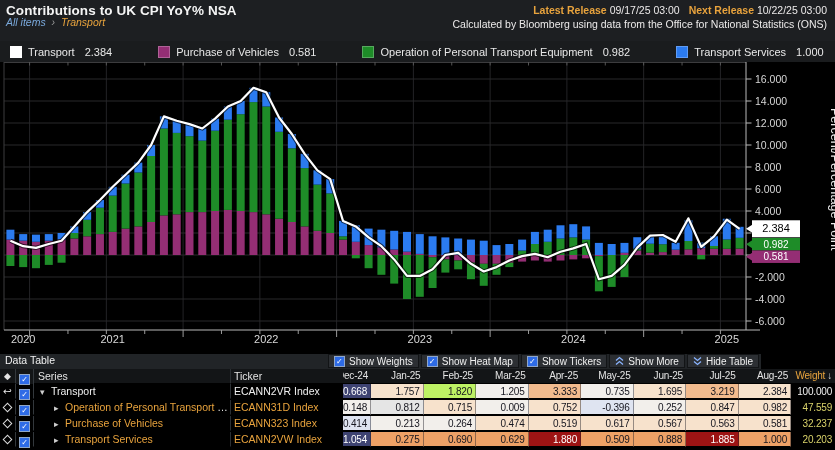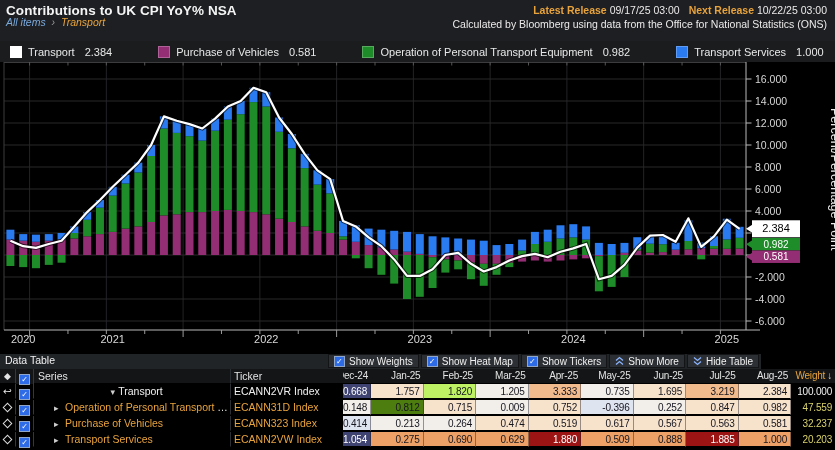--- a/index.html
+++ b/index.html
@@ -451,21 +451,21 @@
       </div>
       <div class="num">
         <span><i style="font-style:normal;color:#e8a33d">Weight</i><i style="font-style:normal;color:#dcdcdc;padding-left:2px">↓</i></span>
       </div>
     </div>
 
   <div class="rows" id="rows">
       <div class="trow tgrid">
         <div class="c-ic glyph">↩</div>
         <div class="c-cb"><span class="cb">✓</span></div>
-        <div class="c-series" style="padding-left: 6px; text-align: center;"><span class="arr">▾</span><span style="color:#f0f0f0">Transport</span></div>
+        <div class="c-series" style="padding-left: 6px;"><span class="arr">▾</span><span style="color:#f0f0f0">Transport</span></div>
         <div class="c-ticker" style="color:#f0f0f0">ECANN2VR Index</div>
         <div class="num heat" style="background:#3e4372;color:#ffffff">
           <span>0.668</span>
         </div>
         <div class="num heat" style="background:#f7e2cc;color:#16161f">
           <span>1.757</span>
         </div>
         <div class="num heat" style="background:#bef264;color:#16161f">
           <span>1.820</span>
         </div>
@@ -492,21 +492,21 @@
         </div>
       </div>
       <div class="trow tgrid">
         <div class="c-ic"><span class="diamond"></span></div>
         <div class="c-cb"><span class="cb">✓</span></div>
         <div class="c-series" style="padding-left: 20px;"><span class="arr">▸</span><span style="color:#e8a33d">Operation of Personal Transport Equipment</span></div>
         <div class="c-ticker" style="color:#e8a33d">ECANN31D Index</div>
         <div class="num heat" style="background:#f2efeb;color:#16161f">
           <span>0.148</span>
         </div>
-        <div class="num heat" style="background:#4d7c0f;color:#16161f">
+        <div class="num heat" style="background:#e5e5e5;color:#16161f">
           <span>0.812</span>
         </div>
         <div class="num heat" style="background:#f7e2cc;color:#16161f">
           <span>0.715</span>
         </div>
         <div class="num heat" style="background:#f2efeb;color:#16161f">
           <span>0.009</span>
         </div>
         <div class="num heat" style="background:#f7e2cc;color:#16161f">
           <span>0.752</span>

